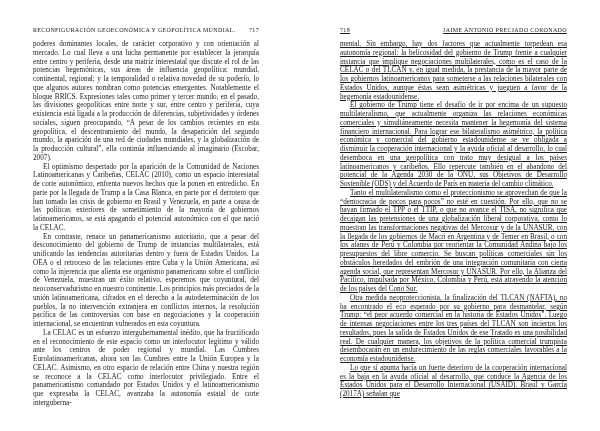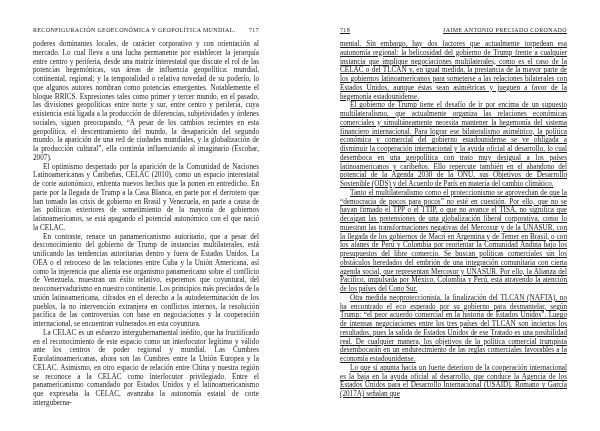--- a/index.html
+++ b/index.html
@@ -74,17 +74,17 @@
   <div class="page right">
     <div class="running-header">
       <span class="rh-num">718</span>
       <span class="rh-title">JAIME ANTONIO PRECIADO CORONADO</span>
     </div>
     <div class="body-text">
       <p>mental. Sin embargo, hay dos factores que actualmente torpedean esa autonomía regional: la belicosidad del gobierno de Trump frente a cualquier instancia que implique negociaciones multilaterales, como es el caso de la CELAC o del TLCAN y, en igual medida, la prestancia de la mayor parte de los gobiernos latinoamericanos para someterse a las relaciones bilaterales con Estados Unidos, aunque éstas sean asimétricas y jueguen a favor de la hegemonía estadounidense.</p>
       <p class="indent">El gobierno de Trump tiene el desafío de ir por encima de un supuesto multilateralismo, que actualmente organiza las relaciones económicas comerciales y simultáneamente necesita mantener la hegemonía del sistema financiero internacional. Para lograr ese bilateralismo asimétrico, la política económica y comercial del gobierno estadounidense se ve obligada a disminuir la cooperación internacional y la ayuda oficial al desarrollo, lo cual desemboca en una geopolítica con trato muy desigual a los países latinoamericanos y caribeños. Ello repercute también en el abandono del potencial de la Agenda 2030 de la ONU, sus Objetivos de Desarrollo Sostenible (ODS) y del Acuerdo de París en materia del cambio climático.</p>
       <p class="indent">Tanto el multilateralismo como el proteccionismo se aprovechan de que la “democracia de pocos para pocos” no esté en cuestión. Por ello, que no se hayan firmado el TPP o el TTIP, o que no avance el TISA, no significa que decaigan las pretensiones de una globalización liberal corporativa, como lo muestran las transformaciones negativas del Mercosur y de la UNASUR, con la llegada de los gobiernos de Macri en Argentina y de Temer en Brasil, o con los afanes de Perú y Colombia por reorientar la Comunidad Andina bajo los presupuestos del libre comercio. Se buscan políticas comerciales sin los obstáculos heredados del embrión de una integración comunitaria con cierta agenda social, que representan Mercosur y UNASUR. Por ello, la Alianza del Pacífico, impulsada por México, Colombia y Perú, está atrayendo la atención de los países del Cono Sur.</p>
       <p class="indent">Otra medida neoproteccionista, la finalización del TLCAN (NAFTA), no ha encontrado el eco esperado por su gobierno para desmantelar, según Trump: “el peor acuerdo comercial en la historia de Estados Unidos”. Luego de intensas negociaciones entre los tres países del TLCAN son inciertos los resultados, pues la salida de Estados Unidos de ese Tratado es una posibilidad real. De cualquier manera, los objetivos de la política comercial trumpista desembocarán en un endurecimiento de las reglas comerciales favorables a la economía estadounidense.</p>
-      <p class="indent">Lo que sí apunta hacia un fuerte deterioro de la cooperación internacional es la baja en la ayuda oficial al desarrollo, que conduce la Agencia de los Estados Unidos para el Desarrollo Internacional (USAID). Romano y García (2017A) señalan que</p>
+      <p class="indent">Lo que sí apunta hacia un fuerte deterioro de la cooperación internacional es la baja en la ayuda oficial al desarrollo, que conduce la Agencia de los Estados Unidos para el Desarrollo Internacional (USAID). Brasil y García (2017A) señalan que</p>
     </div>
   </div>
 
 </div>
 
 </body></html>

